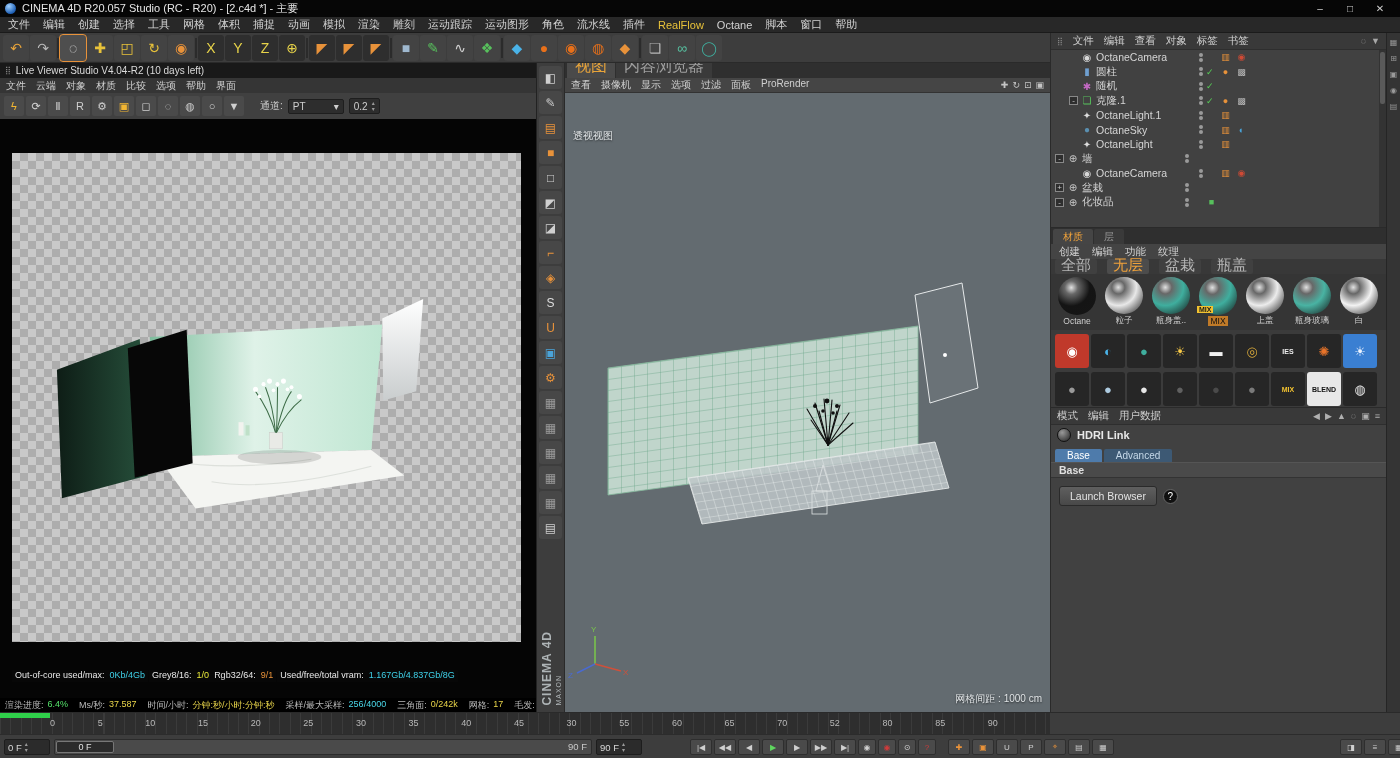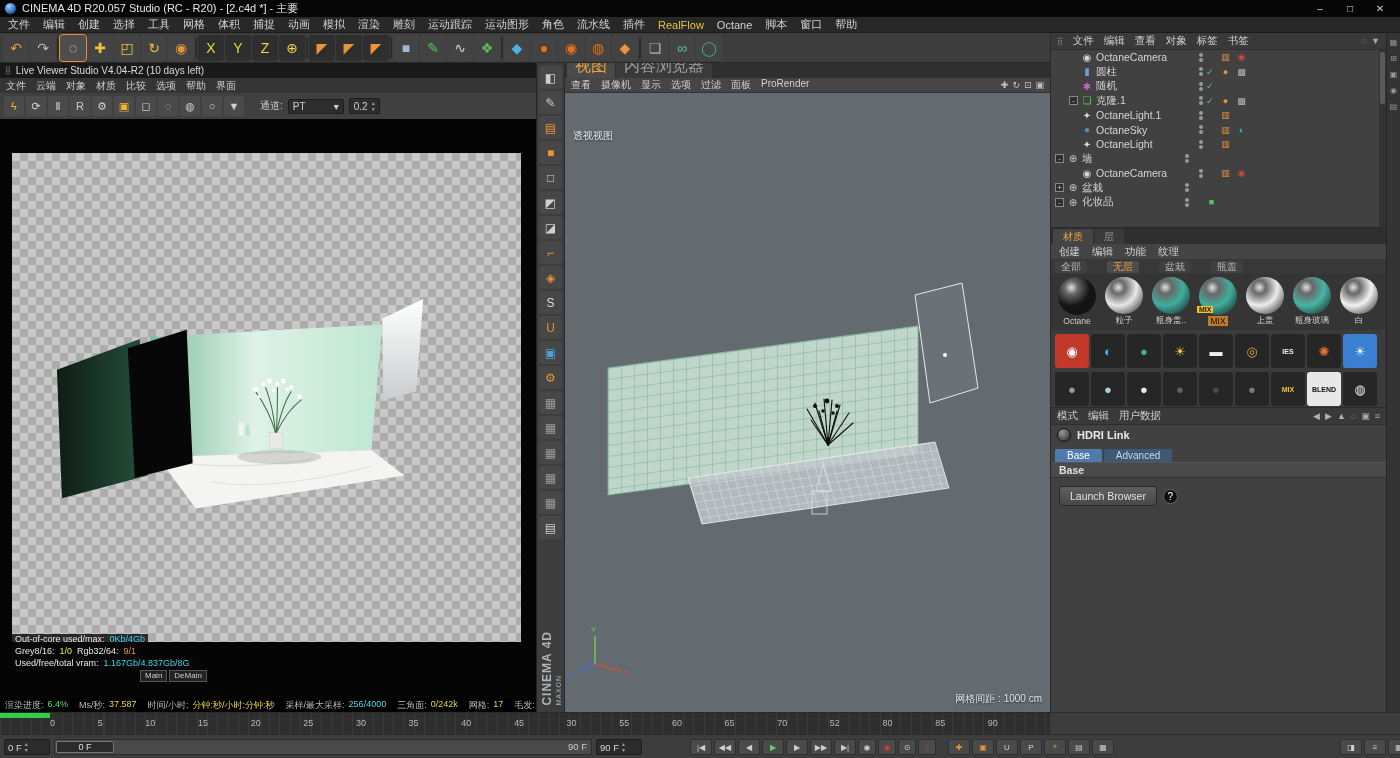--- a/index.html
+++ b/index.html
@@ -26,21 +26,21 @@
 .lv-tools{height:26px;background:#404040;display:flex;align-items:center;gap:2px;padding:0 4px}
 .lvtile{width:20px;height:20px;border-radius:2px;background:#4a4a4a;display:flex;align-items:center;justify-content:center;font-size:11px}
 .lv-chan{margin-left:14px;display:flex;align-items:center;gap:5px;font-size:10px;color:#cfcfcf}
 .lv-select{display:flex;align-items:center;justify-content:space-between;gap:6px;background:#2d2d2d;border:1px solid #1e1e1e;padding:1px 4px;min-width:56px;border-radius:2px}
 .lv-spin{display:flex;align-items:center;gap:4px;background:#2d2d2d;border:1px solid #1e1e1e;padding:1px 4px;border-radius:2px}
 .ud{font-size:6px;color:#9a9a9a;line-height:6px;display:flex;flex-direction:column}
 .lv-status{height:13px;background:#000;color:#ff7a1a;font-size:9px;display:flex;align-items:center;padding:0 4px;white-space:nowrap;overflow:hidden}
 .lv-render{position:relative;flex:1;background:#050505;overflow:hidden}
 .checker{position:absolute;left:12px;right:15px;top:34px;bottom:56px;background-color:#c9c9c9;background-image:linear-gradient(45deg,#adadad 25%,transparent 25%,transparent 75%,#adadad 75%),linear-gradient(45deg,#adadad 25%,transparent 25%,transparent 75%,#adadad 75%);background-size:16px 16px;background-position:0 0,8px 8px}
 .checker svg{position:absolute;inset:0;width:100%;height:100%}
-.lv-overlay{position:absolute;left:12px;bottom:16px;font-size:9px;color:#e8e8e8;display:flex;flex-direction:column;gap:1px}
+.lv-overlay{position:absolute;left:12px;bottom:16px;font-size:9px;color:#e8e8e8;display:flex;flex-direction:row;gap:1px}
 .ov-line{background:rgba(8,8,8,.82);padding:0 3px;width:max-content;display:flex;gap:5px;line-height:11px}
 .cyan{color:#3fd0e8}.yellow{color:#e8e83a}.orangev{color:#e8923a}
 .buffer-tabs{display:flex;gap:2px;margin-left:128px}
 .buf-chip{background:#222;border:1px solid #555;padding:0 4px;font-size:8px;color:#ccc;line-height:10px}
 .lv-footer{height:14px;background:#000;display:flex;align-items:center;gap:9px;padding:0 5px;font-size:9px;white-space:nowrap;overflow:hidden}
 .lv-footer .seg{display:flex;gap:2px}
 .seg .lab{color:#b9b9b9}
 .seg .val{padding:0 2px;border-radius:1px}
 
 .palette{position:absolute;top:63px;left:537px;width:28px;height:649px;background:#3d3d3d;border-right:1px solid #2a2a2a;display:flex;flex-direction:column;align-items:center;gap:2px;padding-top:3px}
@@ -77,21 +77,21 @@
 .om-check{width:10px;color:#57d057;font-size:9px;flex:none}
 .om-tag{width:13px;text-align:center;font-size:9px;flex:none}
 .om-scrollbar{position:absolute;right:0;top:17px;bottom:0;width:7px;background:#333}
 .om-scrollbar i{position:absolute;top:2px;left:1px;width:5px;height:52px;background:#5a5a5a;border-radius:2px}
 
 .mats{position:absolute;top:195px;left:0;right:0;height:180px;background:#3b3b3b;border-bottom:1px solid #2a2a2a;overflow:hidden}
 .mat-tabs{height:16px;background:#2f2f2f;display:flex;gap:1px;padding:1px 2px 0}
 .mtab{padding:0 10px;font-size:10px;display:flex;align-items:center;background:#3a3a3a;color:#9a9a9a;border-radius:2px 2px 0 0}
 .mtab[data-on="1"]{background:#454545;color:#f0a23a}
 .mat-menu{height:15px;background:#444;display:flex;gap:12px;align-items:center;padding:0 8px;font-size:10.5px;color:#d0d0d0}
-.mat-filters{height:15px;background:#383838;display:flex;gap:20px;align-items:center;padding:0 4px;font-size:10px}
+.mat-filters{height:15px;background:#383838;display:flex;gap:10px;padding:0 4px;font-size:15px}
 .fchip{padding:0 6px;color:#b5b5b5;background:#404040;border-radius:2px;line-height:12px}
 .fchip[data-on="1"]{color:#f0a23a;background:#4c4c4c}
 .mat-row{height:56px;background:#353535;display:flex;gap:3px;padding:3px 4px}
 .mat{width:44px;display:flex;flex-direction:column;align-items:center;gap:1px}
 .ball{width:38px;height:38px;border-radius:50%;position:relative;background:radial-gradient(circle at 35% 28%,rgba(255,255,255,.85) 0%,rgba(255,255,255,.25) 18%,var(--c,#888) 50%,rgba(0,0,0,.6) 100%)}
 .badge{position:absolute;left:-2px;bottom:2px;background:#f2c230;color:#1a1a1a;font-size:7px;font-weight:bold;padding:0 2px;font-style:normal}
 .badge:empty{display:none}
 .mat-name{font-size:8.5px;color:#cfcfcf;max-width:44px;overflow:hidden;white-space:nowrap}
 .mat[data-sel="1"] .mat-name{background:#c07a28;color:#111;padding:0 2px}
 .node-rows{padding:4px;display:flex;flex-direction:column;gap:4px}

